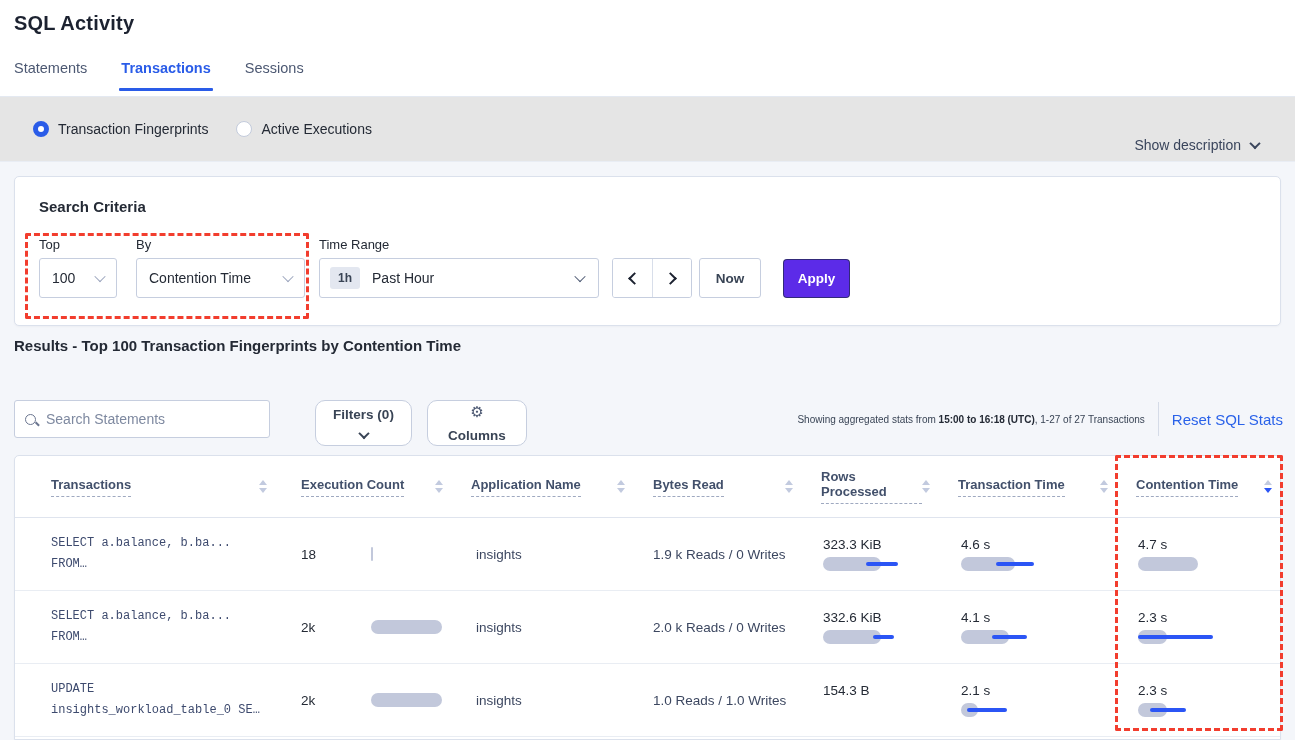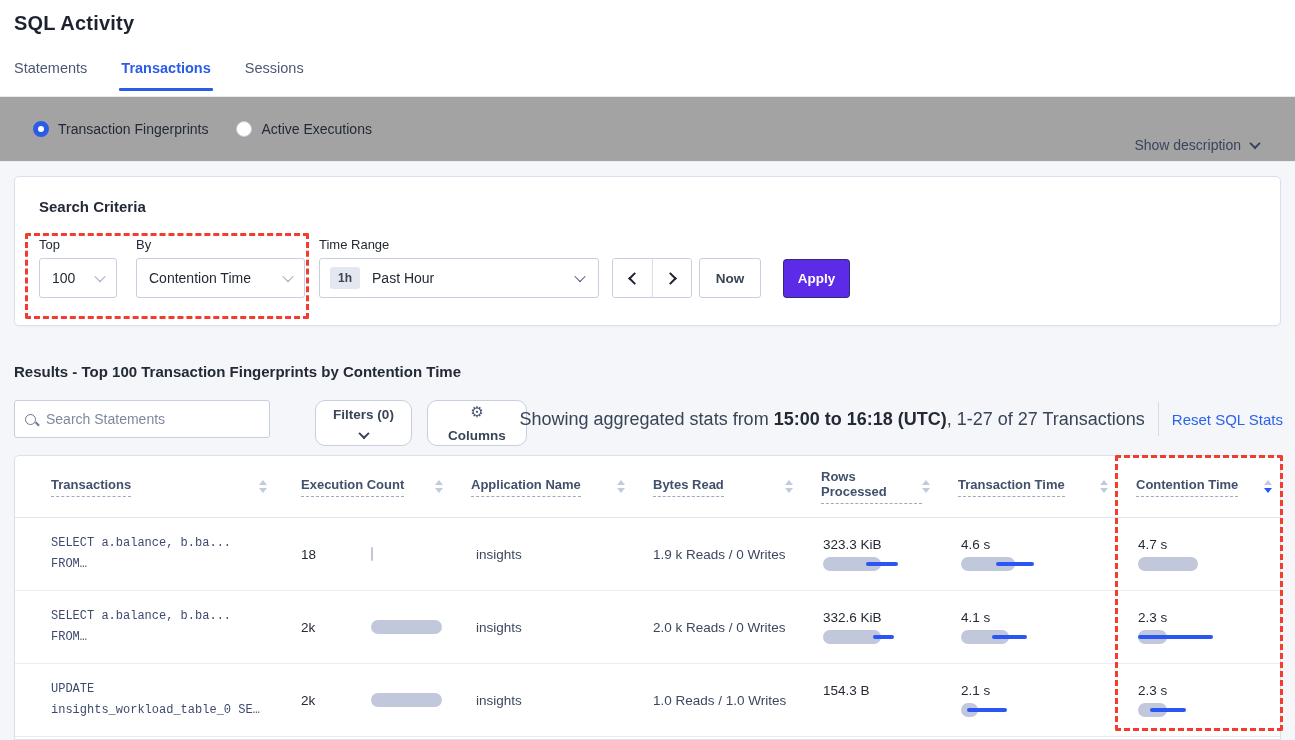--- a/index.html
+++ b/index.html
@@ -9,21 +9,21 @@
 
   
   .page-title { position:absolute; left:14px; top:12px; font-size:20px; font-weight:700; color:#1c2230; letter-spacing:.2px; }
   .tabs { position:absolute; left:14px; top:60px; display:flex; gap:34px; }
   .tab { font-size:14.5px; font-weight:500; color:#4c5872; padding-bottom:15px; cursor:pointer; position:relative; }
   .tab.active { color:#2a5ce8; font-weight:600; }
   .tab.active::after { content:""; position:absolute; left:-2px; right:-2px; bottom:0; height:3px; background:#2a5ce8; border-radius:1px; }
   .tabs-divider { position:absolute; left:0; right:0; top:96px; height:1px; background:#e4e9f1; }
 
   
-  .toggle-row { position:absolute; left:0; right:0; top:97px; height:65px; background:#a3a3a3; border-bottom:1px solid #e9edf4; display:flex; align-items:center; padding:0 36px 0 33px;justify-content:space-between; }
+  .toggle-row { position:absolute; left:0; right:0; top:97px; height:65px; background:#e5e5e5; border-bottom:1px solid #e9edf4; display:flex; align-items:center; padding:0 36px 0 33px;justify-content:space-between; }
   .radio-opt { display:flex; align-items:center; gap:9px; margin-right:28px; cursor:pointer; }
   .radio { width:16px; height:16px; border-radius:50%; background:#fff; flex:0 0 auto; }
   .radio.on { border:5px solid #2a5ce8; }
   .radio.off { border:1px solid #c3cbdc; }
   .radio-label { font-size:14px; color:#242a35; }
   .show-desc { margin-left:auto; display:flex; align-items:center; gap:10px; font-size:14px; color:#3a455c; cursor:pointer;margin-top:32px; }
   .chev { display:inline-block; width:8px; height:8px; border-style:solid; border-color:currentColor; border-width:0 2px 2px 0; transform:rotate(45deg) translate(-1px,-1px); }
   .chev.thin { border-width:0 1.5px 1.5px 0; }
 
   
@@ -45,32 +45,32 @@
   .pager { position:absolute; left:597px; top:81px; display:flex; height:40px; border:1px solid #c6cedf; border-radius:3px; background:#fff; overflow:hidden; }
   .pager button { width:39px; border:none; background:#fff; cursor:pointer; display:flex; align-items:center; justify-content:center; }
   .pager button + button { border-left:1px solid #d8deea; }
   .arr { width:9px; height:9px; border-style:solid; border-color:#1c2230; }
   .arr.left { border-width:0 0 2.5px 2.5px; transform:rotate(45deg); margin-left:3px; }
   .arr.right { border-width:2.5px 2.5px 0 0; transform:rotate(45deg); margin-right:3px; }
   .btn-now { position:absolute; left:684px; top:81px; width:62px; height:40px; background:#fff; border:1px solid #c6cedf; border-radius:3px; font-size:13.5px; font-weight:700; color:#394455; cursor:pointer; font-family:inherit; }
   .btn-apply { position:absolute; left:768px; top:82px; width:67px; height:39px; background:#5c2be8; border:1px solid rgba(15,40,30,.55); border-radius:4px; font-size:13.5px; font-weight:700; color:#fff; cursor:pointer; font-family:inherit; }
 
   
-  .results-heading { position:absolute; left:14px; top:363px; font-size:15px; font-weight:700; color:#242a35; }
+  .results-heading { position:absolute; left:14px; top:337px; font-size:15px; font-weight:700; color:#242a35; }
   .search-box { position:absolute; left:14px; top:400px; width:256px; height:38px; background:#fff; border:1px solid #c6cedf; border-radius:3px; display:flex; align-items:center; padding:0 10px; }
   .search-icon { position:relative; width:11px; height:11px; border:1.6px solid #6b7690; border-radius:50%; flex:0 0 auto; margin-right:10px; }
   .search-icon::after { content:""; position:absolute; width:5px; height:1.6px; background:#6b7690; transform:rotate(45deg); right:-4.5px; bottom:-1px; }
   .search-box input { border:none; outline:none; flex:1; font-size:14px; color:#242a35; font-family:inherit; background:transparent; }
   .search-box input::placeholder { color:#7e89a0; }
   .toolbar-btn { position:absolute; top:400px; height:46px; background:#fff; border:1px solid #c6cedf; border-radius:10px; display:flex; align-items:center; justify-content:center; gap:9px; font-size:13.5px; font-weight:700; color:#394455; cursor:pointer; font-family:inherit;flex-direction:column; }
   .btn-filters { left:315px; width:97px; }
   .btn-columns { left:427px; width:100px; }
   .gear-glyph { font-size:15px; color:#4c5872; font-weight:400; line-height:1; }
   .stats-area { position:absolute; right:12px; top:400px; height:38px; display:flex; align-items:center; }
-  .stats-text { font-size:18px; color:#394455;text-align:right; }
+  .stats-text { font-size:10px; color:#394455;text-align:right; }
   .stats-text b { font-weight:700; color:#242a35; }
   .stats-divider { width:1px; height:34px; background:#d5dbe7; margin:0 13px; }
   .reset-link { font-size:15px; color:#2a62e9; cursor:pointer; white-space:nowrap; }
 
   
   .table-card { position:absolute; left:14px; top:455px; width:1267px; height:285px; background:#fff; border:1px solid #dbe1ec; border-radius:5px 5px 0 0; box-shadow:0 1px 2px rgba(40,50,70,.04); overflow:hidden; }
   .t-head, .t-row { display:grid; grid-template-columns:250px 170px 182px 168px 137px 178px 1fr; padding-left:36px; }
   .t-head { height:62px; border-bottom:1px solid #dfe4ee; }
   .t-row { height:73px; border-bottom:1px solid #e9edf3; }
   .h-cell { display:flex; align-items:center; justify-content:space-between; padding-right:28px; }

